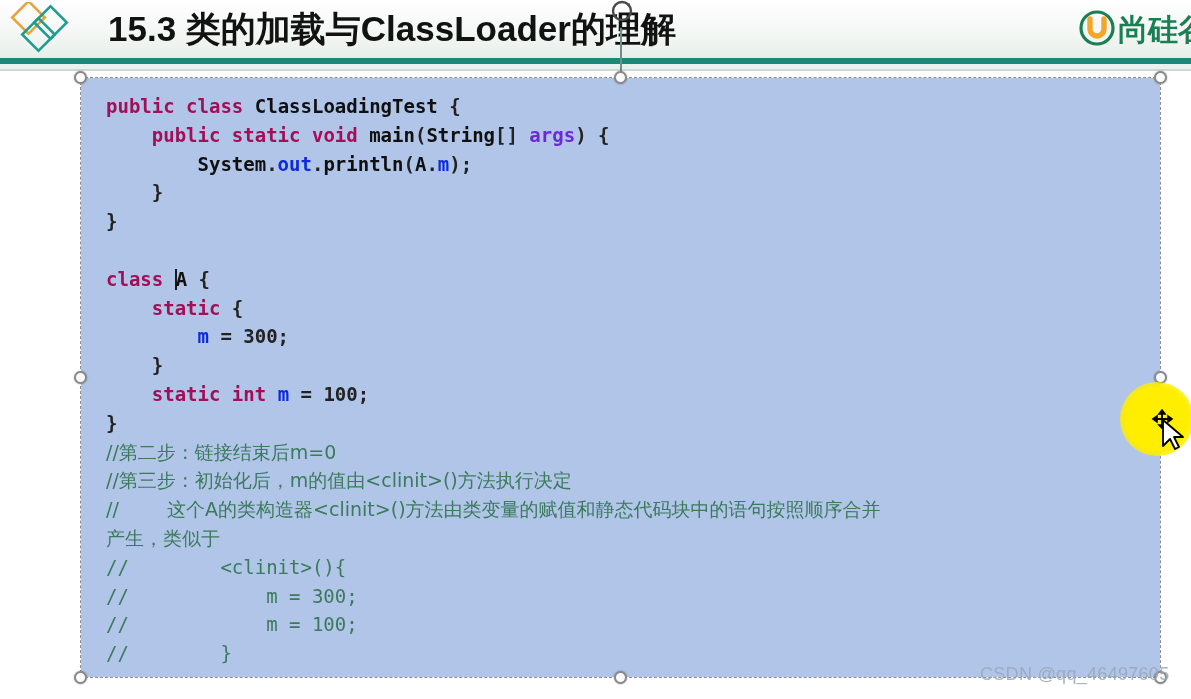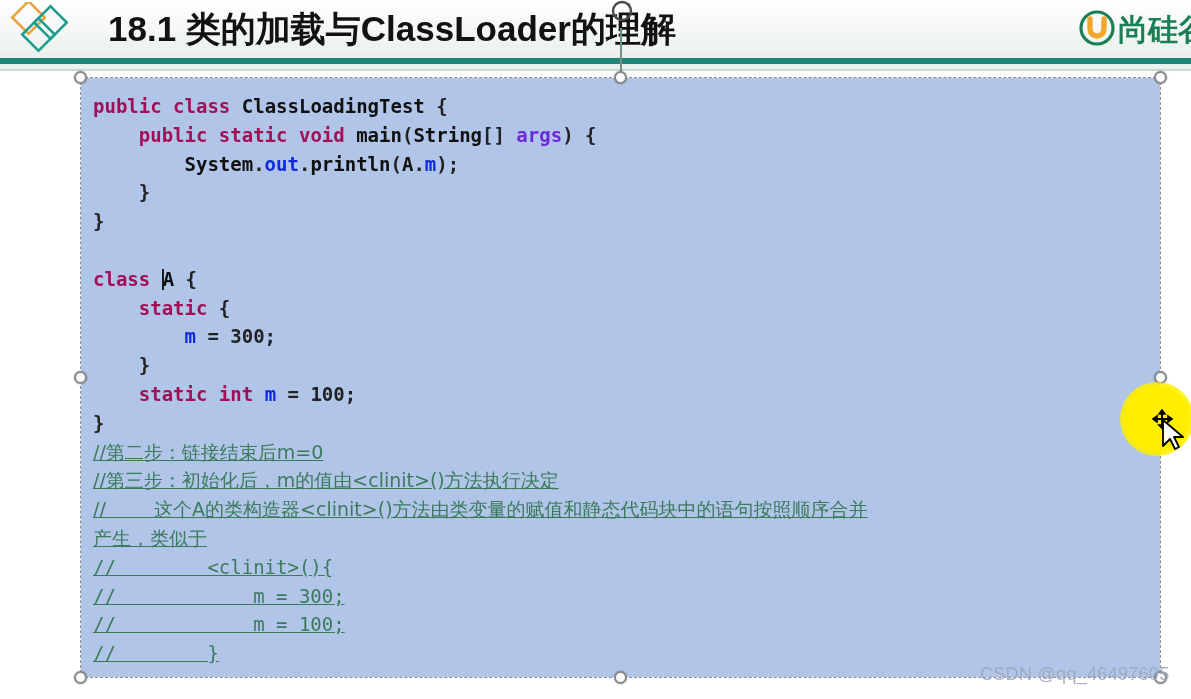--- a/index.html
+++ b/index.html
@@ -98,35 +98,35 @@
     position: absolute;
     left: 0; top: 0;
     width: 100%; height: 100%;
     background: #b0c5e7;
     outline: 1px dashed #8d8d8d;
     outline-offset: 0px;
     overflow: hidden;
   }
   #code-text {
     position: absolute;
-    left: 12px;
+    left: 25px;
     top: 14px;
     font-family: "DejaVu Sans Mono", "Liberation Mono", monospace;
     font-size: 19px;
     line-height: 28.8px;
     white-space: pre;
     font-weight: bold;
     color: #222222;
   }
   #code-text .ln { display: block; height: 28.8px; }
   .kw   { color: #a30f56; }
   .id   { color: #101010; }
   .blue { color: #0d2bdb; text-align: center; }
   .arg  { color: #6d28d9; }
-  .cm   { color: #3c7a5c; font-weight: normal; text-decoration: underline; }
+  .cm   { color: #3c7a5c; font-weight: normal; }
   .cm-cjk {
     font-family: "DejaVu Sans", "Liberation Sans", sans-serif;
     font-weight: normal;
   }
   .caret {
     display: inline-block;
     width: 0;
     border-left: 2px solid #1a1a1a;
     height: 21px;
     vertical-align: -4px;
@@ -213,21 +213,21 @@
 <div id="slide-header">
 
   <div id="logo-diamonds">
     <svg width="72" height="56" viewBox="0 0 72 56" xmlns="http://www.w3.org/2000/svg">
       <rect x="9" y="4" width="23" height="23" transform="rotate(45 20.5 15.5)" fill="none" stroke="#e8a33d" stroke-width="2.6"></rect>
       <rect x="31" y="9" width="23" height="23" transform="rotate(45 42.5 20.5)" fill="none" stroke="#1f9c8e" stroke-width="2.6"></rect>
       <rect x="19" y="21" width="23" height="23" transform="rotate(45 30.5 32.5)" fill="none" stroke="#1f9c8e" stroke-width="2.6"></rect>
     </svg>
   </div>
 
-  <div id="page-title">18.1 类的加载与ClassLoader的理解</div>
+  <div id="page-title">15.3 类的加载与ClassLoader的理解</div>
 
   <div id="brand-logo">
     <span class="brand-mark">
       <svg width="36" height="36" viewBox="0 0 36 36" xmlns="http://www.w3.org/2000/svg">
         <circle cx="18" cy="18" r="16" fill="none" stroke="#1a7f52" stroke-width="3.2"></circle>
         <path d="M11 9 L11 19 A7 7 0 0 0 25 19 L25 9" fill="none" stroke="#f2a72c" stroke-width="5.4" stroke-linecap="round"></path>
       </svg>
     </span>
     <span class="brand-text">尚硅谷</span>
   </div>

